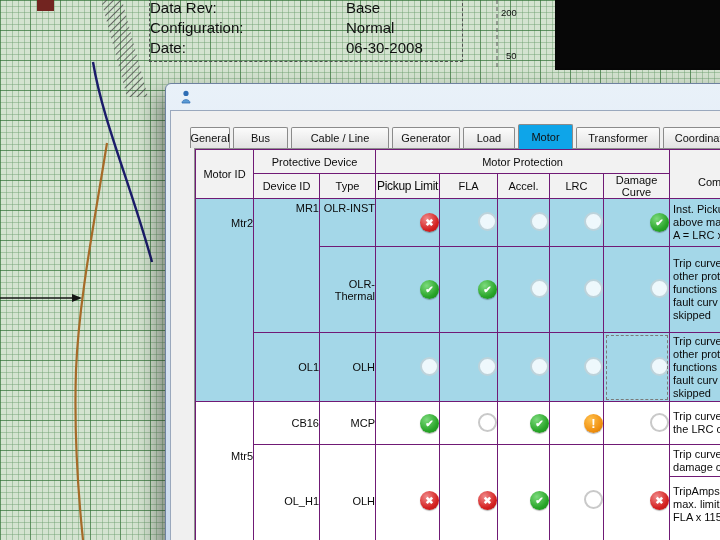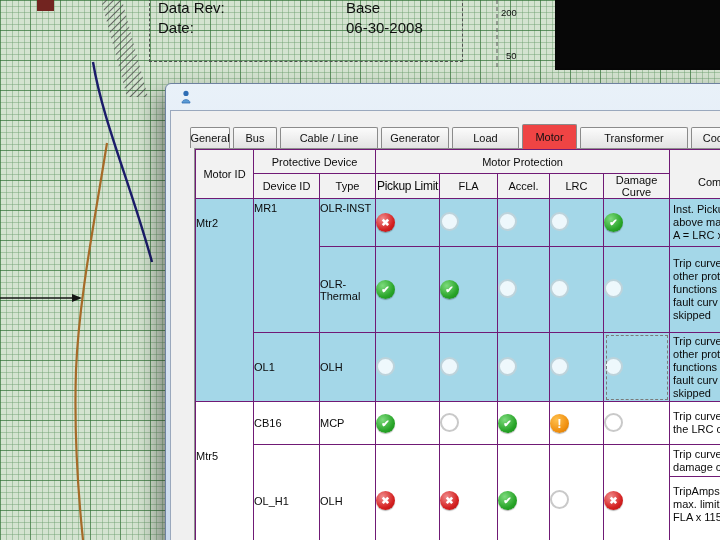--- a/index.html
+++ b/index.html
@@ -14,21 +14,21 @@
       repeating-linear-gradient(to right,  rgba(110,160,112,.45) 0 1px, transparent 1px 6px),
       repeating-linear-gradient(to bottom, rgba(110,160,112,.45) 0 1px, transparent 1px 6px);
   }
   
   .tcc-svg { position:absolute; inset:0; z-index:1; pointer-events:none; }
   .info-box {
     position:absolute; left:149px; top:-2px; width:314px; height:64px; z-index:2;
     border-left:1px dashed #4f4f4f; border-right:1px dashed #4f4f4f; border-bottom:1px dashed #4f4f4f;
   }
   .info-line { position:relative; height:20px; line-height:20px; font-size:15px; color:#101010; }
-  .info-label { margin-left:8px; }
+  .info-label { margin-left:0; }
   .info-value { position:absolute; left:196px; top:0; }
   .axis-label { position:absolute; z-index:2; font-size:9.5px; color:#111; }
   .axis-100 { left:501px; top:7px; }
   .axis-50  { left:506px; top:50px; }
   .black-panel { position:absolute; left:555px; top:0; width:165px; height:70px; background:#070707; z-index:2; }
   .maroon-chip { position:absolute; left:37px; top:0; width:17px; height:11px; background:#722420; z-index:2; }
 
   
   .dialog {
     position:absolute; left:165px; top:83px; width:601px; height:470px; z-index:10;
@@ -40,38 +40,38 @@
   .titlebar-text { font-size:12px; color:#0c0c0c; }
   .client { position:relative; background:#f0f0f0; height:calc(100% - 26px); border:1px solid #9aa8bd; overflow:hidden; }
 
   
   .tabs { position:absolute; left:19px; top:13px; height:24px; display:flex; align-items:flex-end; z-index:3; }
   .tab {
     height:21px; margin-right:3px; display:flex; align-items:center; justify-content:center;
     font-size:11px; color:#111; background:linear-gradient(#fbfbfb,#e3e3e3);
     border:1px solid #8b8b8b; border-bottom:none; border-radius:2px 2px 0 0; white-space:nowrap; overflow:hidden;
   }
-  .tab:nth-child(1){width:40px} .tab:nth-child(2){width:44px} .tab:nth-child(3){width:98px}
-  .tab:nth-child(4){width:68px} .tab:nth-child(5){width:67px} .tab:nth-child(6){width:55px}
-  .tab:nth-child(7){width:108px} .tab:nth-child(8){width:86px}
-  .tab.active { height:25px; margin-bottom:-1px; background:#ef4444; z-index:4;text-align:center; }
+  .tab:nth-child(1){width:40px} .tab:nth-child(2){width:55px} .tab:nth-child(3){width:98px}
+  .tab:nth-child(4){width:68px} .tab:nth-child(5){width:52px} .tab:nth-child(6){width:55px}
+  .tab:nth-child(7){width:84px} .tab:nth-child(8){width:86px}
+  .tab.active { height:25px; margin-bottom:-1px; background:#0ea5e9; z-index:4;text-align:center; }
 
   
   .pane { position:absolute; left:23px; top:37px; width:588px; height:520px; background:#fff; border:1px solid #8f8f8f; }
   table.grid { border-collapse:collapse; table-layout:fixed; width:584px; font-size:11px; color:#0a0a0a; }
   .grid th, .grid td { border:1px solid #701a75; overflow:hidden; padding:0; }
   .grid th { background:#f2f2f2; font-weight:normal; text-align:center; }
   .grid thead tr { height:24px; }
   .c-motor{width:58px} .c-dev{width:66px} .c-type{width:56px} .c-pick{width:64px}
   .c-fla{width:58px} .c-acc{width:52px} .c-lrc{width:54px} .c-dmg{width:66px} .c-com{width:110px}
   th.nowrap { white-space:nowrap; font-size:12px; letter-spacing:-0.3px; }
   th.comments-h { vertical-align:top; padding-top:26px; }
   .r1{height:48px} .r2{height:86px} .r3{height:69px} .r4{height:43px} .r5{height:32px} .r6{height:80px}
   tr.hl td { background:#a4d7e8; }
-  .grid td { text-align:left; vertical-align:middle; }
+  .grid td { text-align:right; vertical-align:middle; }
   td.va-top { vertical-align:top; padding-top:3px; }
   td.motor-mtr2 { vertical-align:top; padding-top:18px; }
   td.motor-mtr5 { vertical-align:top; padding-top:48px; }
   td.comment { text-align:left; vertical-align:middle; padding-left:3px; white-space:pre-line; line-height:13px; }
   td.comment.va-top8 { vertical-align:top; padding-top:8px; }
   td.focus { outline:1px dashed #7a7a7a; outline-offset:-3px; }
   .status {
     display:inline-flex; width:19px; height:19px; border-radius:50%;
     align-items:center; justify-content:center; color:#fff; font-weight:bold; font-size:10px;
   }
@@ -95,20 +95,24 @@
   <path d="M 107,143 C 93,230 79,300 76,370 C 74,432 78,492 83,540" stroke="#a66a28" stroke-width="2.2" fill="none"></path>
   <line x1="0" y1="298" x2="72" y2="298" stroke="#151515" stroke-width="1.6"></line>
   <polygon points="72,294 82,298 72,302" fill="#151515"></polygon>
   <line x1="497" y1="0" x2="497" y2="68" stroke="#555" stroke-width="1" stroke-dasharray="4 3"></line>
 </svg>
 
 <div class="info-box">
   <div class="info-line">
     <span class="info-label">Data  Rev:</span>
     <span class="info-value">Base</span>
+  </div>
+  <div class="info-line">
+    <span class="info-label">Configuration:</span>
+    <span class="info-value">Normal</span>
   </div>
   <div class="info-line">
     <span class="info-label">Date:</span>
     <span class="info-value">06-30-2008</span>
   </div>
 </div>
 
 <span class="axis-label axis-100">200</span>
 <span class="axis-label axis-50">50</span>
 <div class="black-panel"></div>

